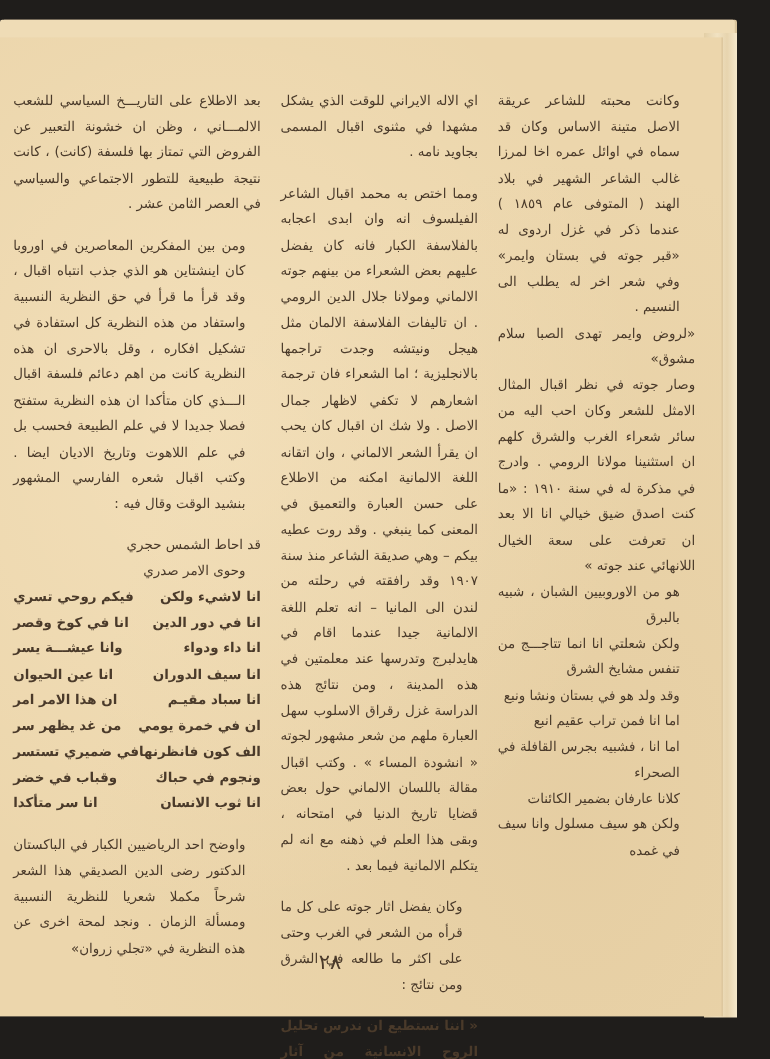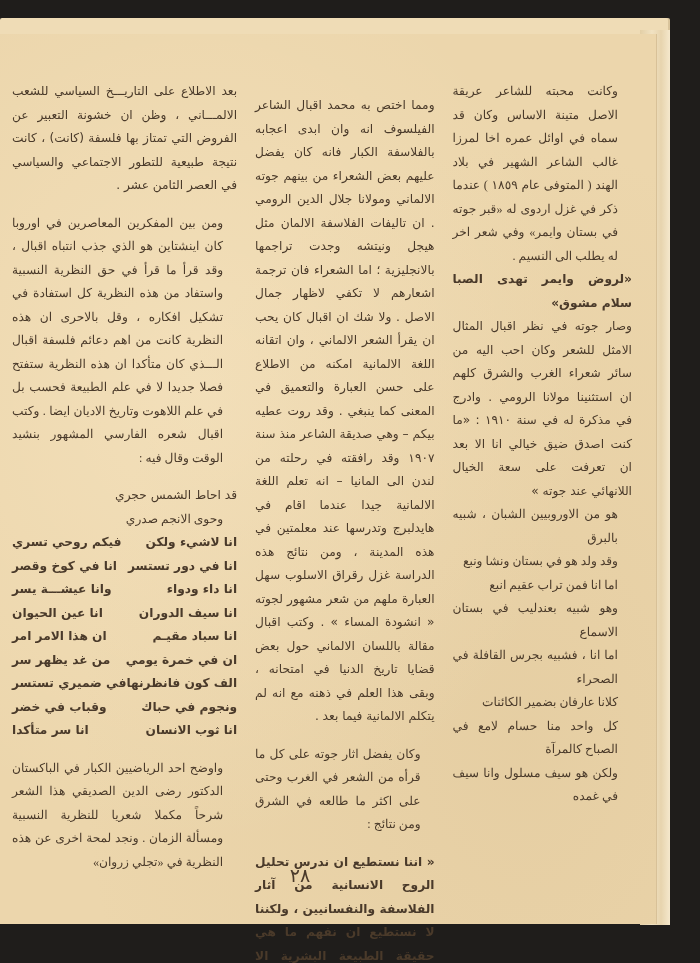--- a/index.html
+++ b/index.html
@@ -27,22 +27,22 @@
     border-right:1px solid #d8c198;
   }
   .columns {
     position:absolute; top:46px; left:12px; right:24px; height:800px;
     display:flex; flex-direction:row-reverse; gap:18px;
     direction:rtl;
   }
   .col { flex:1; color:#4a3a2a; font-size:12.2px; line-height:23.5px; text-align:justify; }
   .col p { margin:0 0 0 0; }
   .col .gap { height:14px; }
-  .col .bold { font-weight:bold; }
-  .col .indent { padding-right:14px;font-family:Liberation Serif, serif; }
+  .col .bold { font-weight:normal; }
+  .col .indent { padding-right:14px; }
   .verse-row { display:flex; justify-content:space-between; }
   .verse-row span { white-space:nowrap;font-weight:bold; }
   .col-quote p { font-weight:bold; }
   .page-number {
     position:absolute; top:830px; left:0; width:600px; text-align:center;
     font-size:19px; color:#4a3a2a; font-weight:normal;
   }
 </style>
 </head>
 <body>
@@ -52,27 +52,27 @@
 
 <div class="page">
   <div class="columns">
 
     <div class="col">
       <p>بعد الاطلاع على التاريـــخ السياسي للشعب الالمـــاني ، وظن ان خشونة التعبير عن الفروض التي تمتاز بها فلسفة (كانت) ، كانت نتيجة طبيعية للتطور الاجتماعي والسياسي في العصر الثامن عشر .</p>
       <div class="gap"></div>
       <p class="indent">ومن بين المفكرين المعاصرين في اوروبا كان اينشتاين هو الذي جذب انتباه اقبال ، وقد قرأ ما قرأ في حق النظرية النسبية واستفاد من هذه النظرية كل استفادة في تشكيل افكاره ، وقل بالاحرى ان هذه النظرية كانت من اهم دعائم فلسفة اقبال الـــذي كان متأكدا ان هذه النظرية ستفتح فصلا جديدا لا في علم الطبيعة فحسب بل في علم اللاهوت وتاريخ الاديان ايضا . وكتب اقبال شعره الفارسي المشهور بنشيد الوقت وقال فيه :</p>
       <div class="gap"></div>
       <p>قد احاط الشمس حجري</p>
-      <p class="indent">وحوى الانجم صدري</p>
+      <p class="indent">وحوى الامر صدري</p>
       <div class="verse-row">
           <span>انا لاشيء ولكن</span>
           <span>فيكم روحي تسري</span>
         </div>
       <div class="verse-row">
-          <span>انا في دور تستسر</span>
+          <span>انا في دور الدين</span>
           <span>انا في كوخ وقصر</span>
         </div>
       <div class="verse-row">
           <span>انا داء ودواء</span>
           <span>وانا عيشـــة يسر</span>
         </div>
       <div class="verse-row">
           <span>انا سيف الدوران</span>
           <span>انا عين الحيوان</span>
         </div>
@@ -94,39 +94,39 @@
         </div>
       <div class="verse-row">
           <span>انا ثوب الانسان</span>
           <span>انا سر متأكدا</span>
         </div>
       <div class="gap"></div>
       <p class="indent">واوضح احد الرياضيين الكبار في الباكستان الدكتور رضى الدين الصديقي هذا الشعر شرحاً مكملا شعريا للنظرية النسبية ومسألة الزمان . ونجد لمحة اخرى عن هذه النظرية في «تجلي زروان»</p>
     </div>
 
     <div class="col">
+      <p>اي الاله الايراني للوقت الذي يشكل مشهدا في مثنوى اقبال المسمى بجاويد نامه .</p>
       <div class="gap"></div>
       <p>ومما اختص به محمد اقبال الشاعر الفيلسوف انه وان ابدى اعجابه بالفلاسفة الكبار فانه كان يفضل عليهم بعض الشعراء من بينهم جوته الالماني ومولانا جلال الدين الرومي . ان تاليفات الفلاسفة الالمان مثل هيجل ونيتشه وجدت تراجمها بالانجليزية ؛ اما الشعراء فان ترجمة اشعارهم لا تكفي لاظهار جمال الاصل . ولا شك ان اقبال كان يحب ان يقرأ الشعر الالماني ، وان اتقانه اللغة الالمانية امكنه من الاطلاع على حسن العبارة والتعميق في المعنى كما ينبغي . وقد روت عطيه بيكم – وهي صديقة الشاعر منذ سنة ١٩٠٧ وقد رافقته في رحلته من لندن الى المانيا – انه تعلم اللغة الالمانية جيدا عندما اقام في هايدلبرج وتدرسها عند معلمتين في هذه المدينة ، ومن نتائج هذه الدراسة غزل رقراق الاسلوب سهل العبارة ملهم من شعر مشهور لجوته « انشودة المساء » . وكتب اقبال مقالة باللسان الالماني حول بعض قضايا تاريخ الدنيا في امتحانه ، وبقى هذا العلم في ذهنه مع انه لم يتكلم الالمانية فيما بعد .</p>
       <div class="gap"></div>
       <p class="indent">وكان يفضل اثار جوته على كل ما قرأه من الشعر في الغرب وحتى على اكثر ما طالعه في الشرق ومن نتائج :</p>
       <div class="gap"></div>
       <div class="col-quote">
           <p>« اننا نستطيع ان ندرس تحليل الروح الانسانية من آثار الفلاسفة والنفسانيين ، ولكننا لا نستطيع ان نفهم ما هي حقيقة الطبيعة البشرية الا عند مطالعة اثار جوته . »</p>
         </div>
     </div>
 
     <div class="col">
       <p class="indent">وكانت محبته للشاعر عريقة الاصل متينة الاساس وكان قد سماه في اوائل عمره اخا لمرزا غالب الشاعر الشهير في بلاد الهند ( المتوفى عام ١٨٥٩ ) عندما ذكر في غزل اردوى له «قبر جوته في بستان وايمر» وفي شعر اخر له يطلب الى النسيم .</p>
       <p class="bold">«لروض وايمر تهدى الصبا سلام مشوق»</p>
       <p>وصار جوته في نظر اقبال المثال الامثل للشعر وكان احب اليه من سائر شعراء الغرب والشرق كلهم ان استثنينا مولانا الرومي . وادرج في مذكرة له في سنة ١٩١٠ : «ما كنت اصدق ضيق خيالي انا الا بعد ان تعرفت على سعة الخيال اللانهائي عند جوته »</p>
       <p class="indent">هو من الاوروبيين الشبان ، شبيه بالبرق</p>
+      <p class="indent">ولكن شعلتي انا انما تتاجـــج من تنفس مشايخ الشرق</p>
       <p class="indent">وقد ولد هو في بستان ونشا ونبع</p>
       <p class="indent">اما انا فمن تراب عقيم انبع</p>
-      <p class="indent">وهو شبيه بعندليب في بستان الاسماع</p>
       <p class="indent">اما انا ، فشبيه بجرس القافلة في الصحراء</p>
       <p class="indent">كلانا عارفان بضمير الكائنات</p>
-      <p class="indent">كل واحد منا حسام لامع في الصباح كالمرآة</p>
       <p class="indent">ولكن هو سيف مسلول وانا سيف في غمده</p>
     </div>
   </div>
 
   <div class="page-number">٢٨</div>
 </div>
 
 </body></html>

